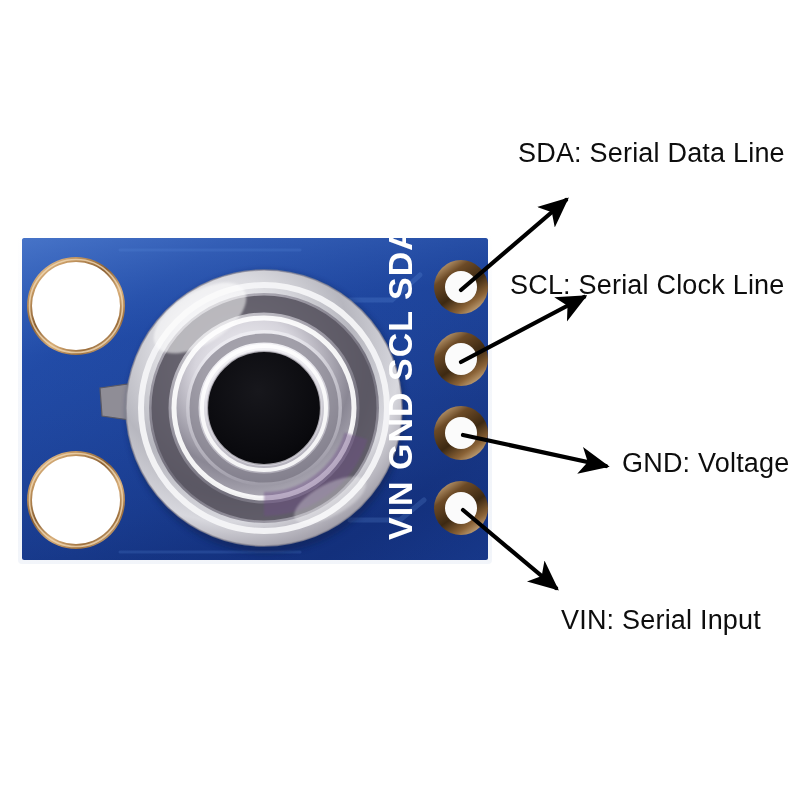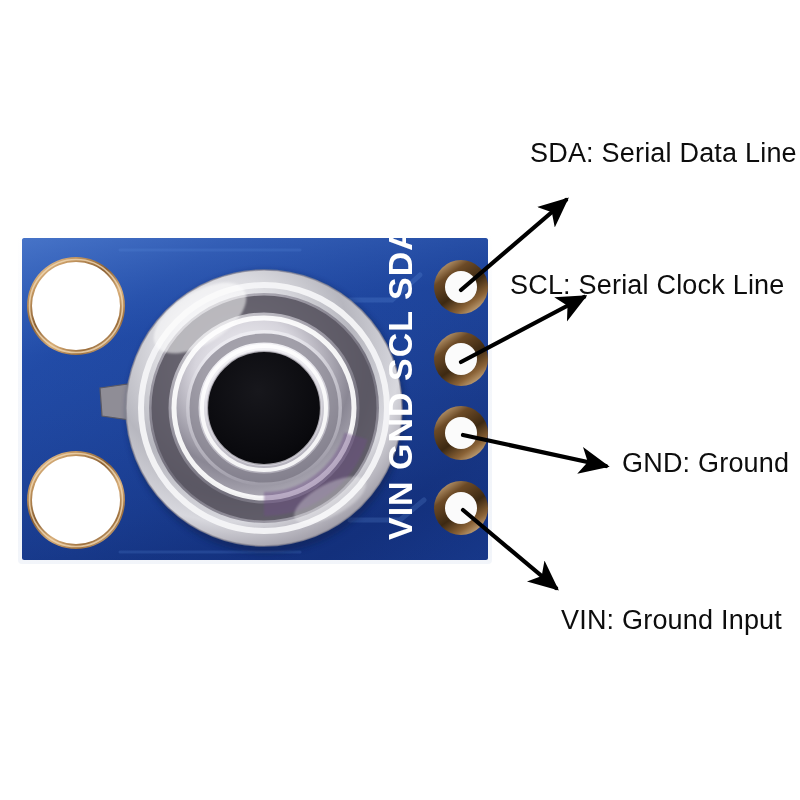--- a/index.html
+++ b/index.html
@@ -25,21 +25,21 @@
   .callout-label {
     position: absolute;
     white-space: nowrap;
     color: #0d0d0d;
     font-family: "Liberation Sans", sans-serif;
     font-size: 27px;
     font-weight: 400;
     letter-spacing: 0.2px;
     line-height: 1;
   }
-  #label-sda { left: 518px; top: 140px; margin-left: 12px; }
+  #label-sda { left: 518px; top: 140px; }
   #label-scl { left: 510px; top: 272px; }
   #label-gnd { left: 622px; top: 450px; }
   #label-vin { left: 561px; top: 607px; }
 </style>
 </head>
 <body>
 
 <div id="stage">
 
   <svg id="diagram-svg" viewBox="0 0 800 800">
@@ -204,17 +204,17 @@
       <line x1="461" y1="362" x2="584" y2="297" marker-end="url(#arrowHead)"></line>
       <line x1="463" y1="435" x2="606" y2="466" marker-end="url(#arrowHead)"></line>
       <line x1="463" y1="510" x2="556" y2="588" marker-end="url(#arrowHead)"></line>
     </g>
   </svg>
 
   <div class="callout-label" id="label-sda">SDA:  Serial Data Line</div>
 
   <div class="callout-label" id="label-scl">SCL:  Serial Clock Line</div>
 
-  <div class="callout-label" id="label-gnd">GND:  Ground</div>
-
-  <div class="callout-label" id="label-vin">VIN:  Ground Input</div>
+  <div class="callout-label" id="label-gnd">GND:  Voltage</div>
+
+  <div class="callout-label" id="label-vin">VIN:  Serial Input</div>
 
 </div>
 
 </body></html>

